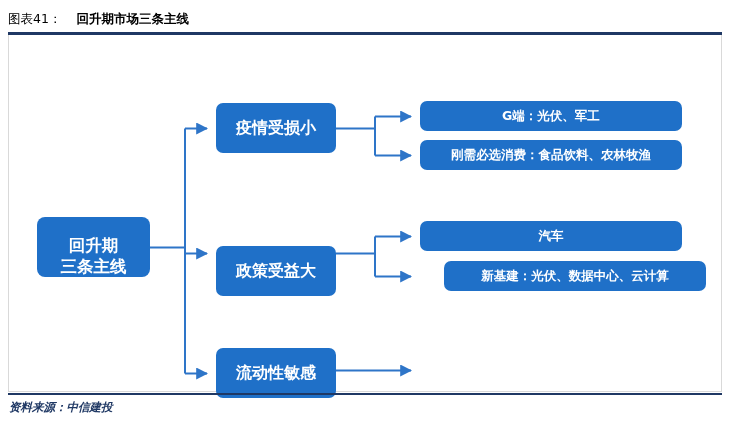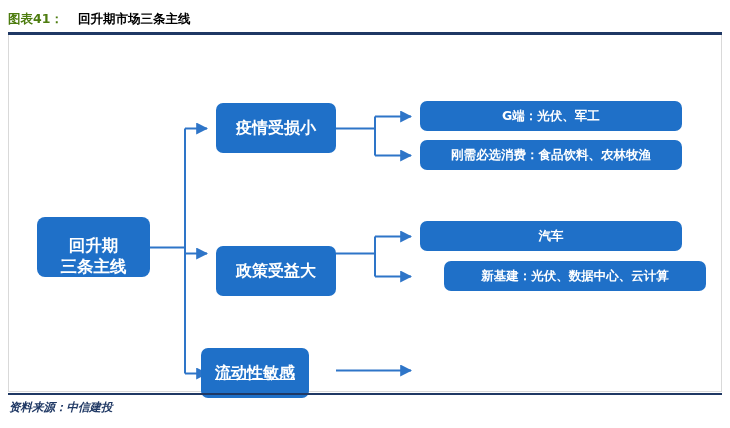--- a/index.html
+++ b/index.html
@@ -26,22 +26,22 @@
     left: 8px;
     top: 8px;
     width: 714px;
     height: 22px;
     display: flex;
     align-items: center;
     white-space: nowrap;
   }
   .title-prefix {
     font-size: 12.5px;
-    font-weight: bold;
-    color: #4d7c0f;
+    font-weight: normal;
+    color: #000000;
     letter-spacing: 0px;
   }
   .title-text {
     font-size: 12.5px;
     font-weight: bold;
     color: #000000;
     margin-left: 9px;
     padding-left: 6px;
   }
   .rule-top {
@@ -98,21 +98,21 @@
   .node.leaf {
     border-radius: 7px;
     font-size: 12.5px;
   }
 
   
   #node-root   { left: 37px;  top: 182px; width: 113px; height: 60px; align-items: flex-end; }
   
   #node-b1     { left: 216px; top: 68px;  width: 120px; height: 50px; }
   #node-b2     { left: 216px; top: 211px; width: 120px; height: 50px; }
-  #node-b3     { left: 201px; top: 313px; width: 108px; height: 50px; text-decoration: underline; }
+  #node-b3     { left: 216px; top: 313px; width: 120px; height: 50px; }
   
   #node-l1     { left: 420px; top: 66px;  width: 262px; height: 30px; }
   #node-l2     { left: 420px; top: 105px; width: 262px; height: 30px; }
   #node-l3     { left: 420px; top: 186px; width: 262px; height: 30px; }
   #node-l4     { left: 420px; top: 226px; width: 262px; height: 30px; margin-left: 24px; }
   #node-l5     { left: 420px; top: 320px; width: 262px; height: 30px; }
 
   .node-line2 { display: block; }
 
   

